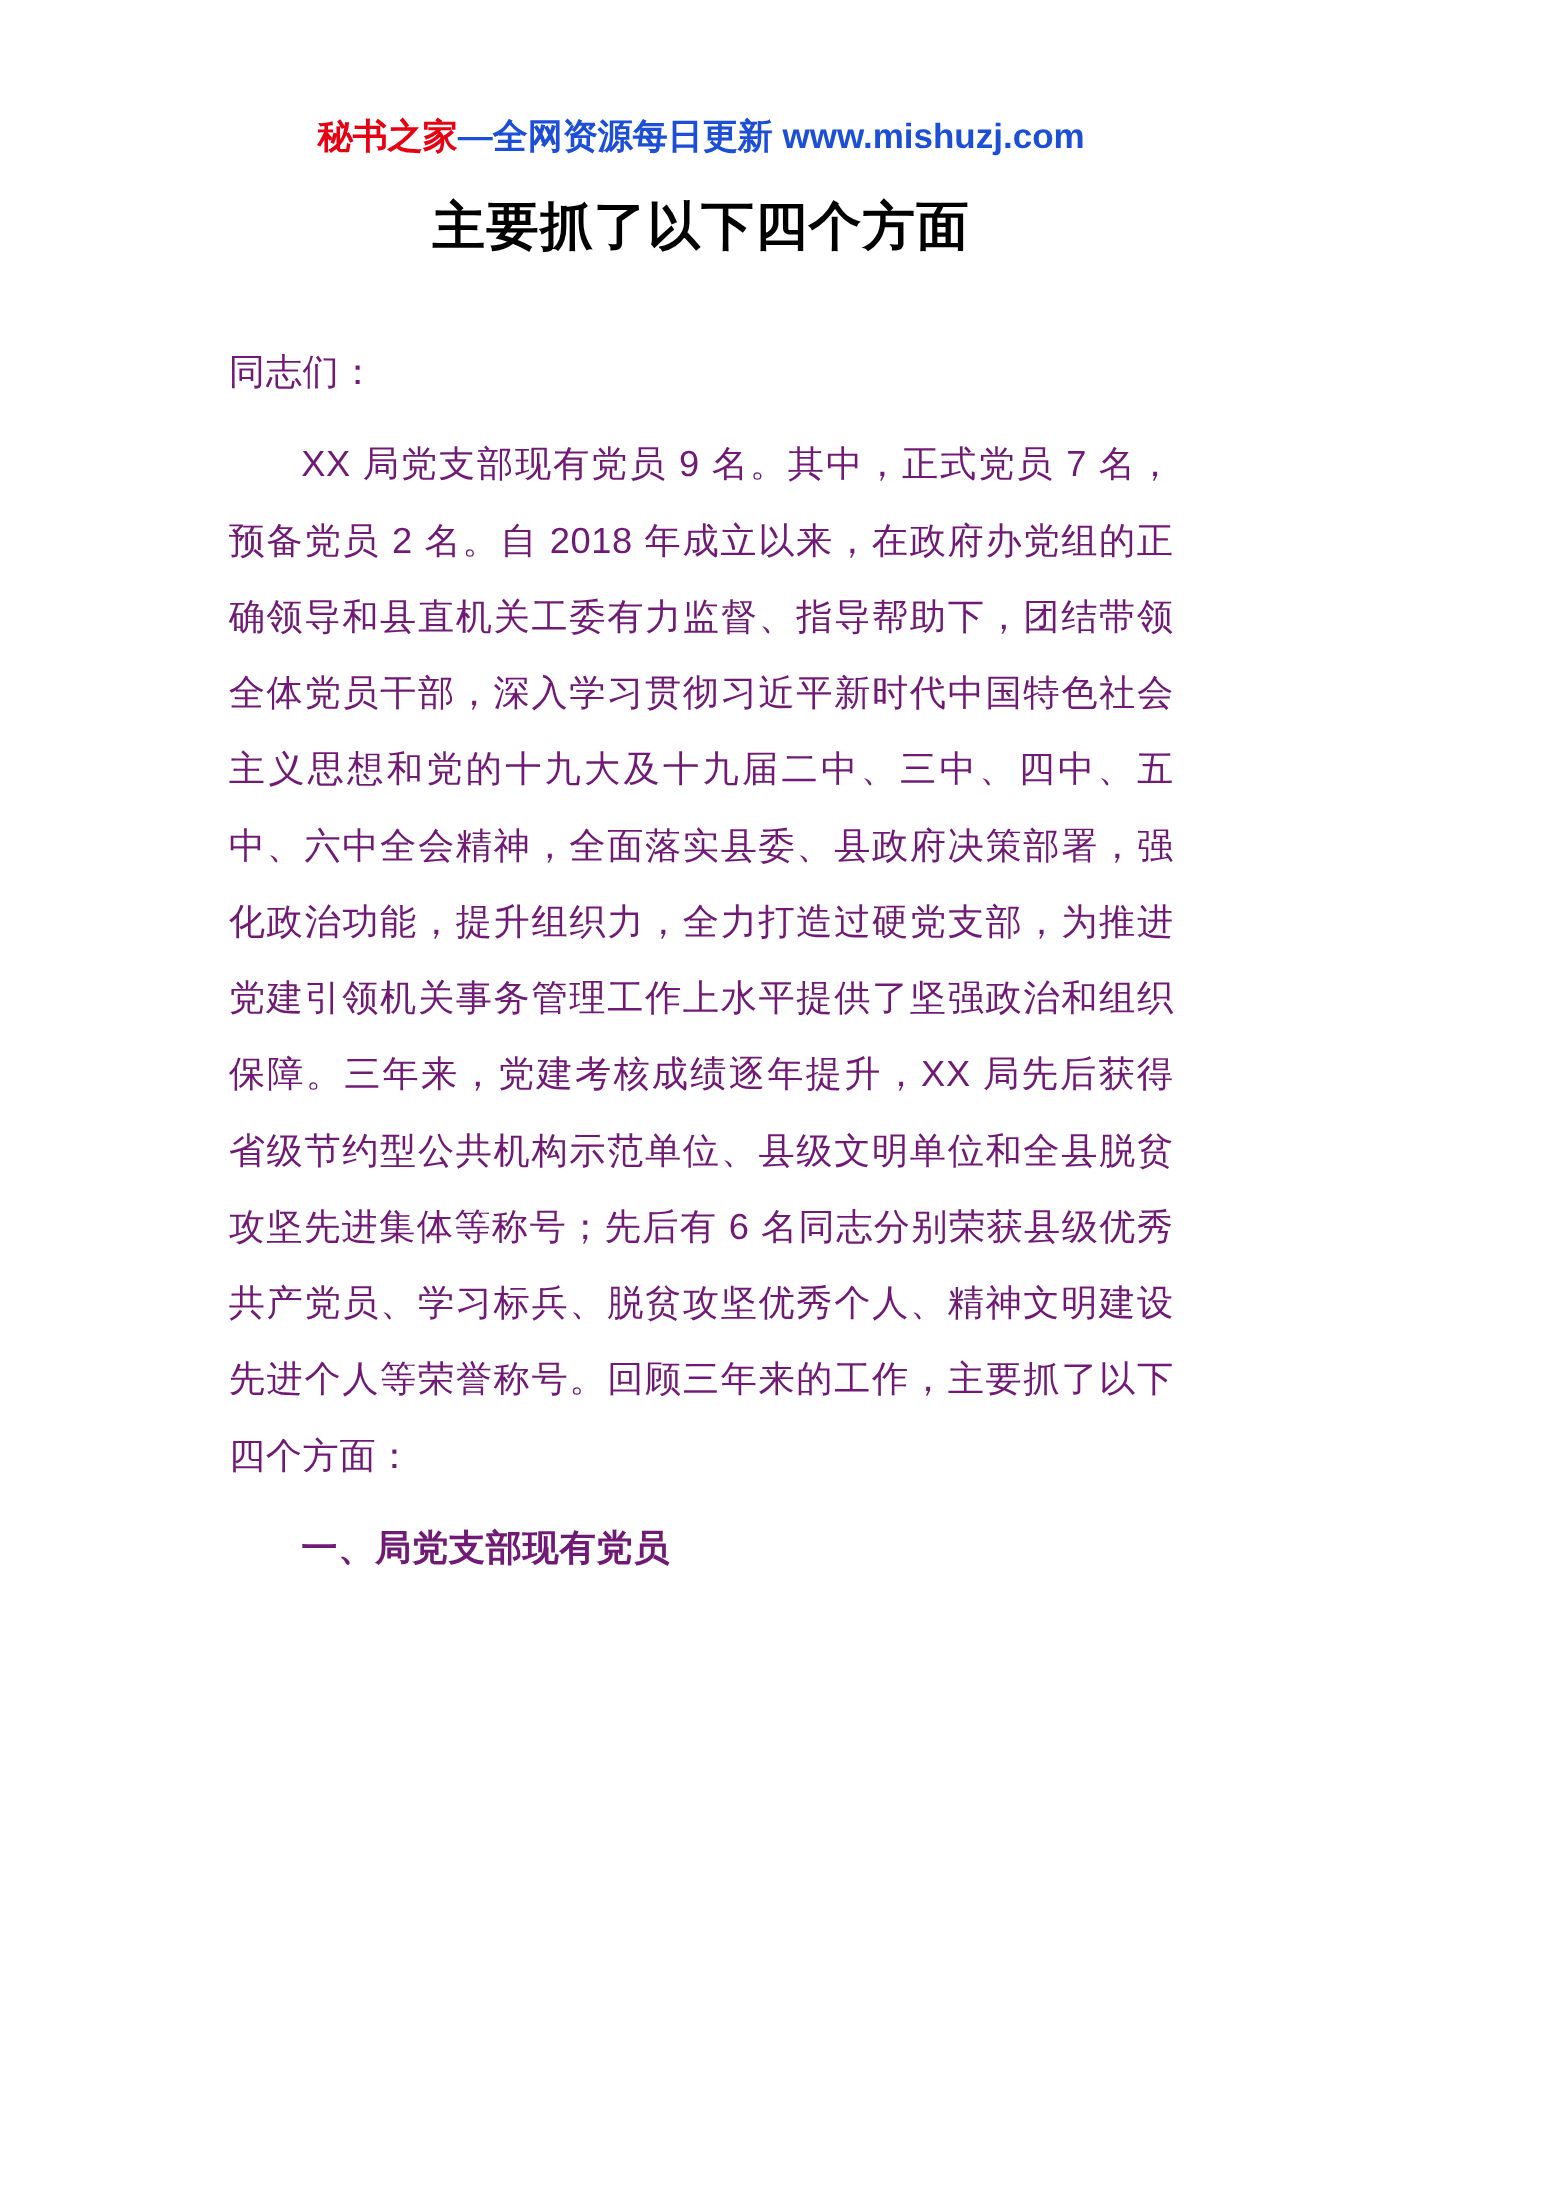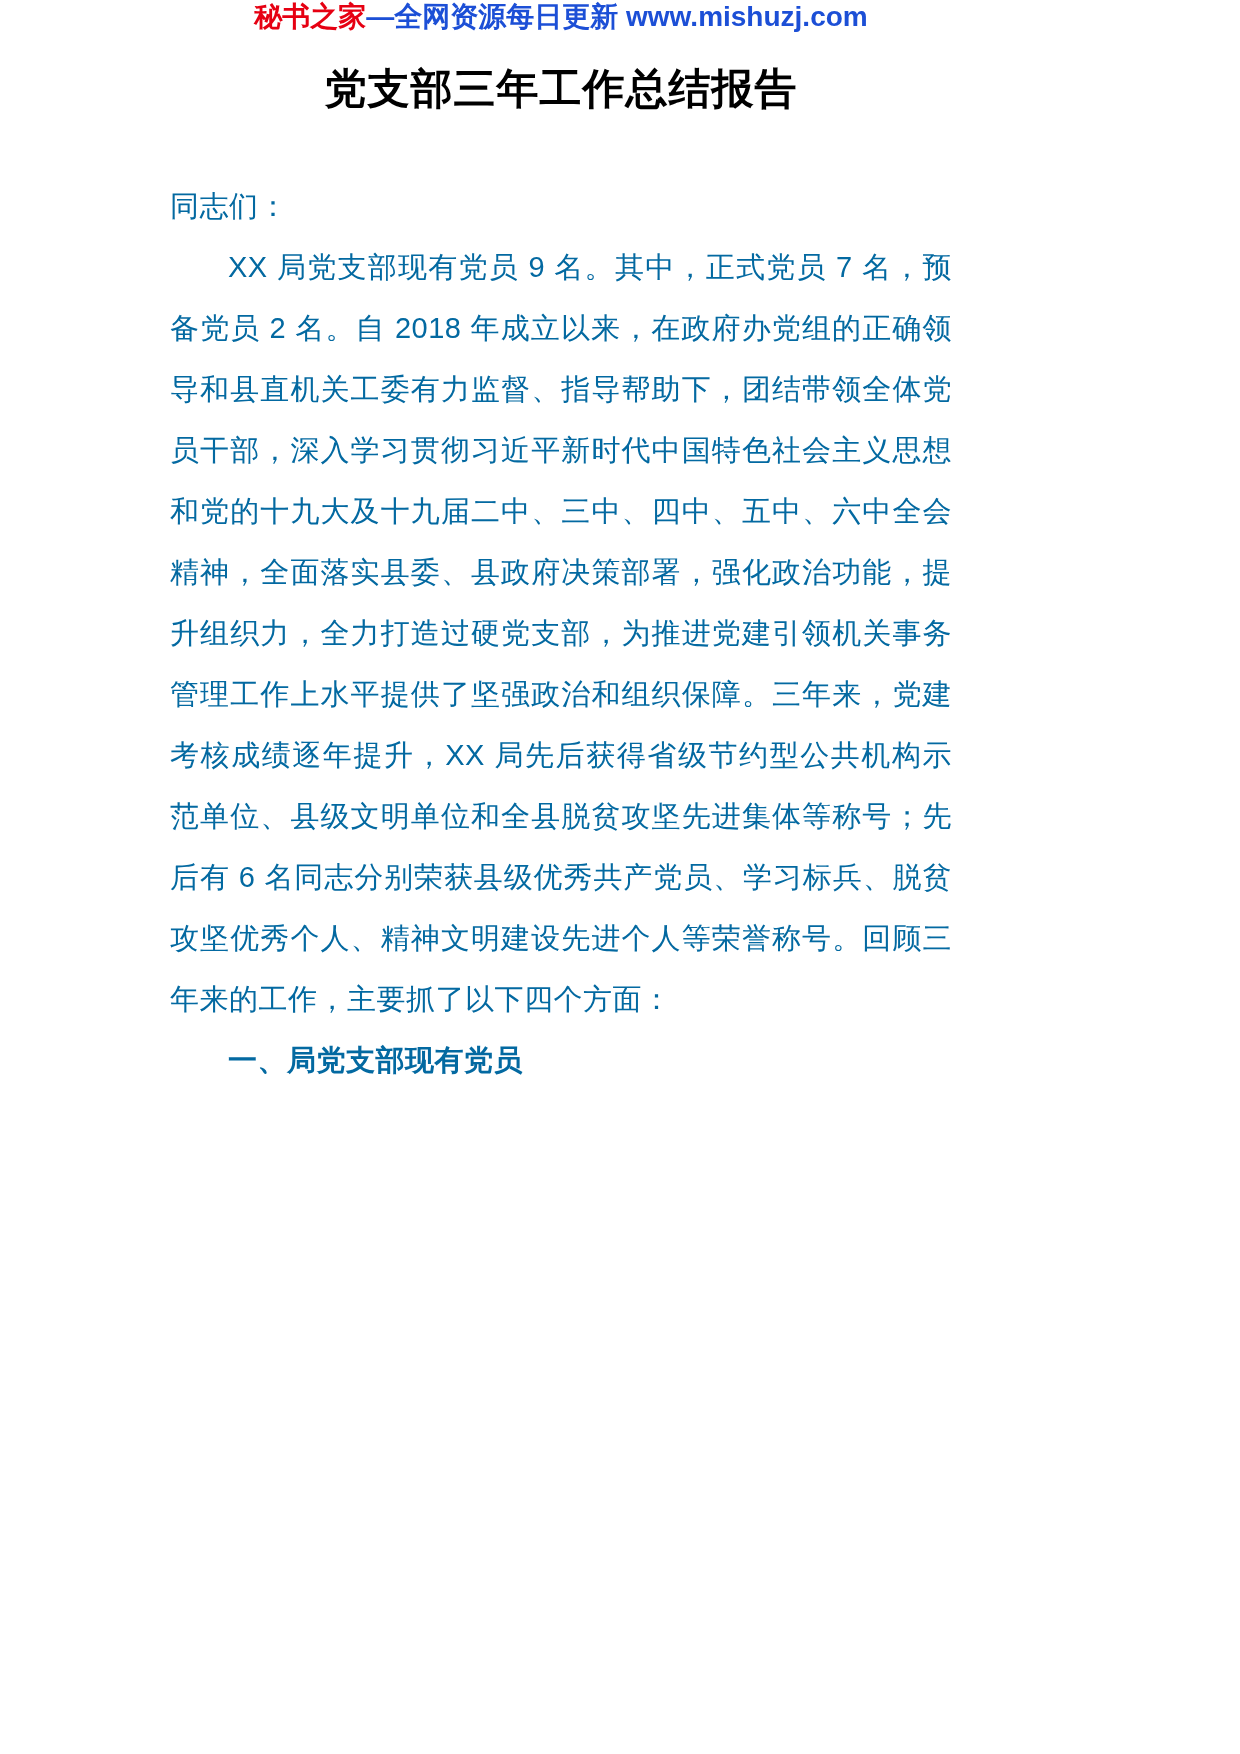--- a/index.html
+++ b/index.html
@@ -6,20 +6,21 @@
     margin: 0;
     padding: 0;
     background: #ffffff;
   }
   .page {
     position: relative;
     width: 1240px;
     height: 1754px;
     background: #ffffff;
     box-sizing: border-box;
+    padding-top: 92px;
     font-family: "Liberation Sans", "DejaVu Sans", sans-serif;
     overflow: hidden;
   }
   .content {
     margin-left: 170px;
     width: 782px;
   }
   .site-header {
     text-align: center;
     font-size: 28px;
@@ -36,39 +37,39 @@
     font-weight: 900;
     color: #000000;
     letter-spacing: 1px;
     margin: 30px 0 0 0;
     line-height: 1.2;
   }
   .body-text {
     margin-top: 62px;
   }
   .body-text p.para {
-    margin: 0;
+    margin: 13px;
     font-size: 29px;
     line-height: 61px;
-    color: #0369a1;
+    color: #701a75;
     text-align: justify;
     letter-spacing: 0.5px;
   }
   .body-text p.indent { text-indent: 2em; }
   .body-text p.bold   { font-weight: bold; }
 </style>
 </head>
 <body>
 
 <div class="page">
   <div class="content">
 
     <div class="site-header"><span class="brand">秘书之家</span><span class="tagline">—全网资源每日更新 </span><span class="url">www.mishuzj.com</span></div>
 
-    <h1 class="doc-title">党支部三年工作总结报告</h1>
+    <h1 class="doc-title">主要抓了以下四个方面</h1>
 
     <div class="body-text">
       <p class="para">同志们：</p>
       <p class="para indent">XX 局党支部现有党员 9 名。其中，正式党员 7 名，预备党员 2 名。自 2018 年成立以来，在政府办党组的正确领导和县直机关工委有力监督、指导帮助下，团结带领全体党员干部，深入学习贯彻习近平新时代中国特色社会主义思想和党的十九大及十九届二中、三中、四中、五中、六中全会精神，全面落实县委、县政府决策部署，强化政治功能，提升组织力，全力打造过硬党支部，为推进党建引领机关事务管理工作上水平提供了坚强政治和组织保障。三年来，党建考核成绩逐年提升，XX 局先后获得省级节约型公共机构示范单位、县级文明单位和全县脱贫攻坚先进集体等称号；先后有 6 名同志分别荣获县级优秀共产党员、学习标兵、脱贫攻坚优秀个人、精神文明建设先进个人等荣誉称号。回顾三年来的工作，主要抓了以下四个方面：</p>
       <p class="para indent bold">一、局党支部现有党员</p>
     </div>
 
   </div>
 </div>
 

